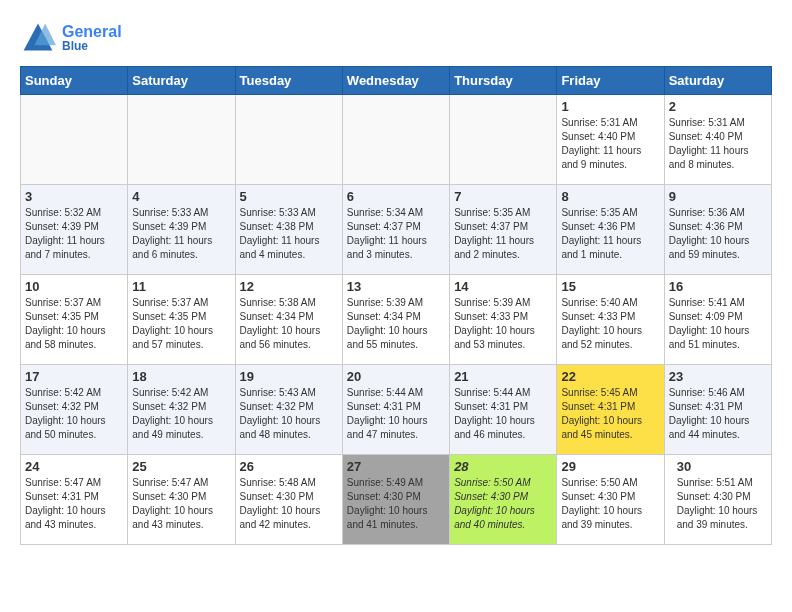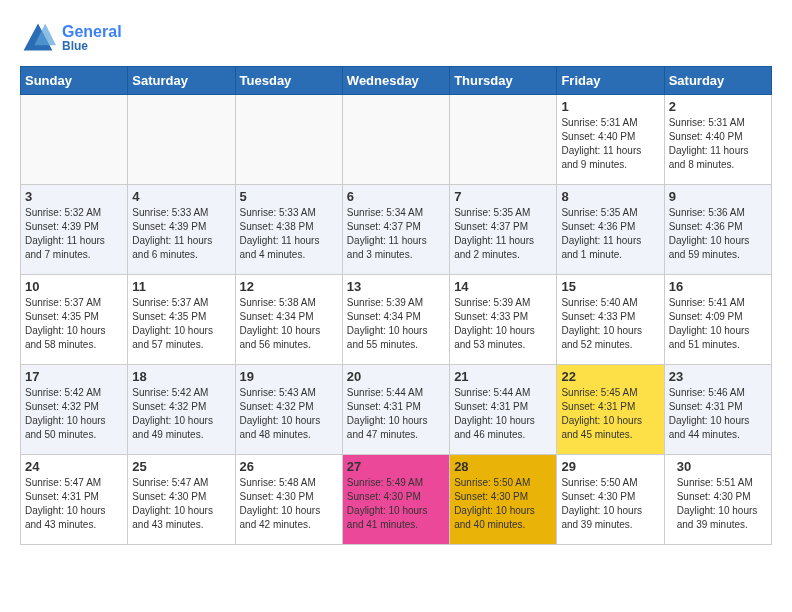--- a/index.html
+++ b/index.html
@@ -312,28 +312,28 @@
 Daylight: 10 hours
 and 43 minutes.</div>
         </td>
         <td style="background: rgb(255, 255, 255);">
           <span class="day-number">26</span>
           <div class="day-info" style="white-space: pre-line;">Sunrise: 5:48 AM
 Sunset: 4:30 PM
 Daylight: 10 hours
 and 42 minutes.</div>
         </td>
-        <td style="background: #ec4899;">
+        <td style="background: #a3a3a3;">
           <span class="day-number">27</span>
           <div class="day-info" style="white-space: pre-line;">Sunrise: 5:49 AM
 Sunset: 4:30 PM
 Daylight: 10 hours
 and 41 minutes.</div>
         </td>
-        <td style="background: #eab308;">
+        <td style="background: #bef264; font-style: italic;">
           <span class="day-number">28</span>
           <div class="day-info" style="white-space: pre-line;">Sunrise: 5:50 AM
 Sunset: 4:30 PM
 Daylight: 10 hours
 and 40 minutes.</div>
         </td>
         <td style="background: rgb(255, 255, 255);">
           <span class="day-number">29</span>
           <div class="day-info" style="white-space: pre-line;">Sunrise: 5:50 AM
 Sunset: 4:30 PM

